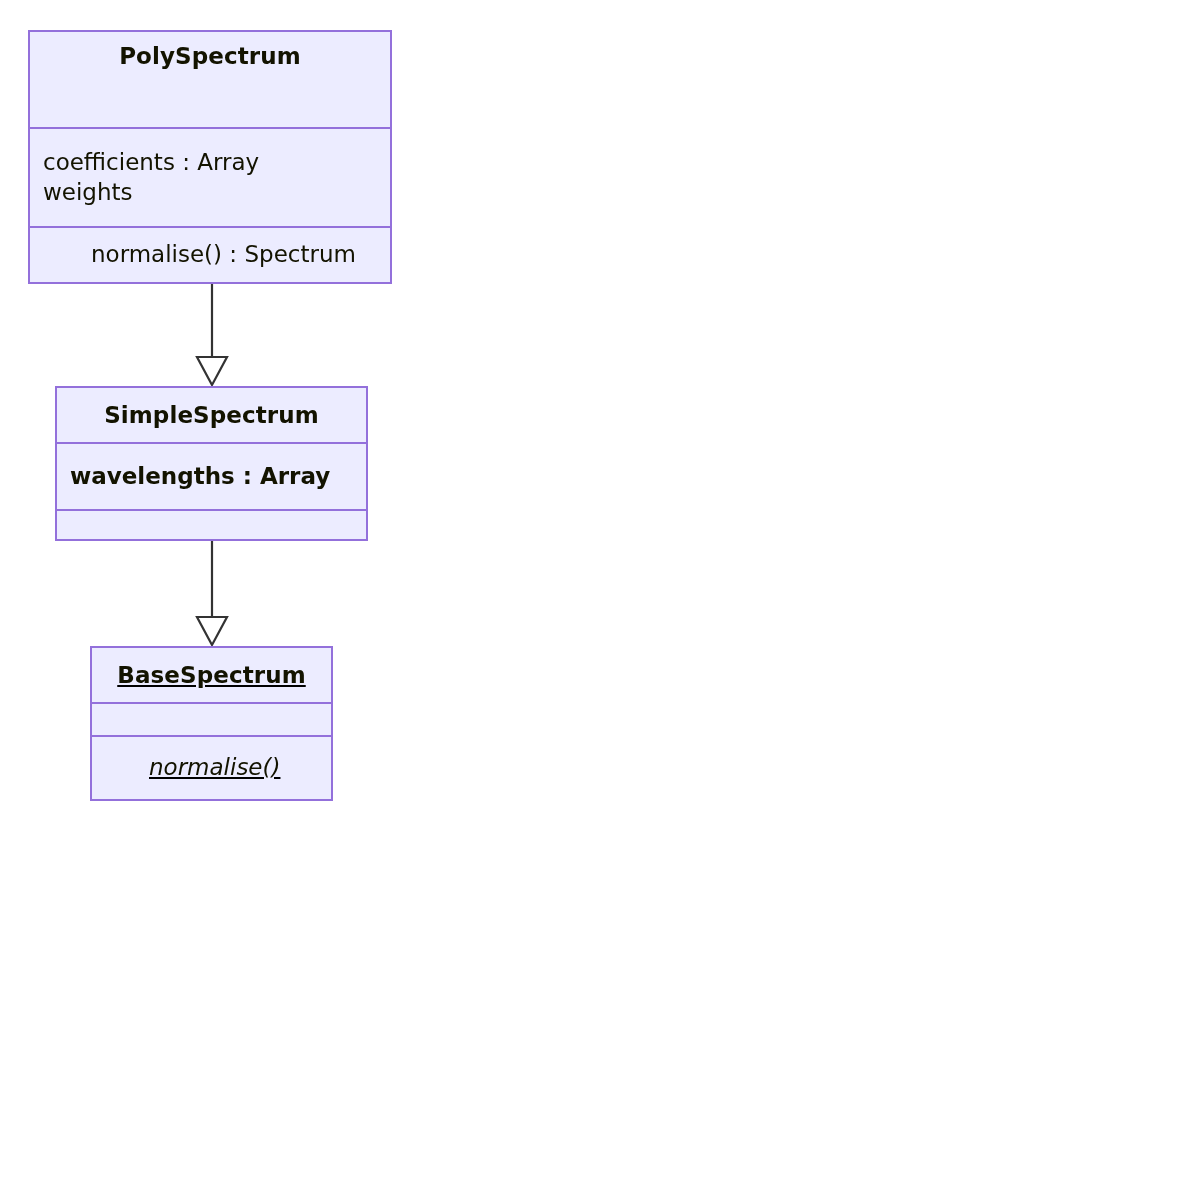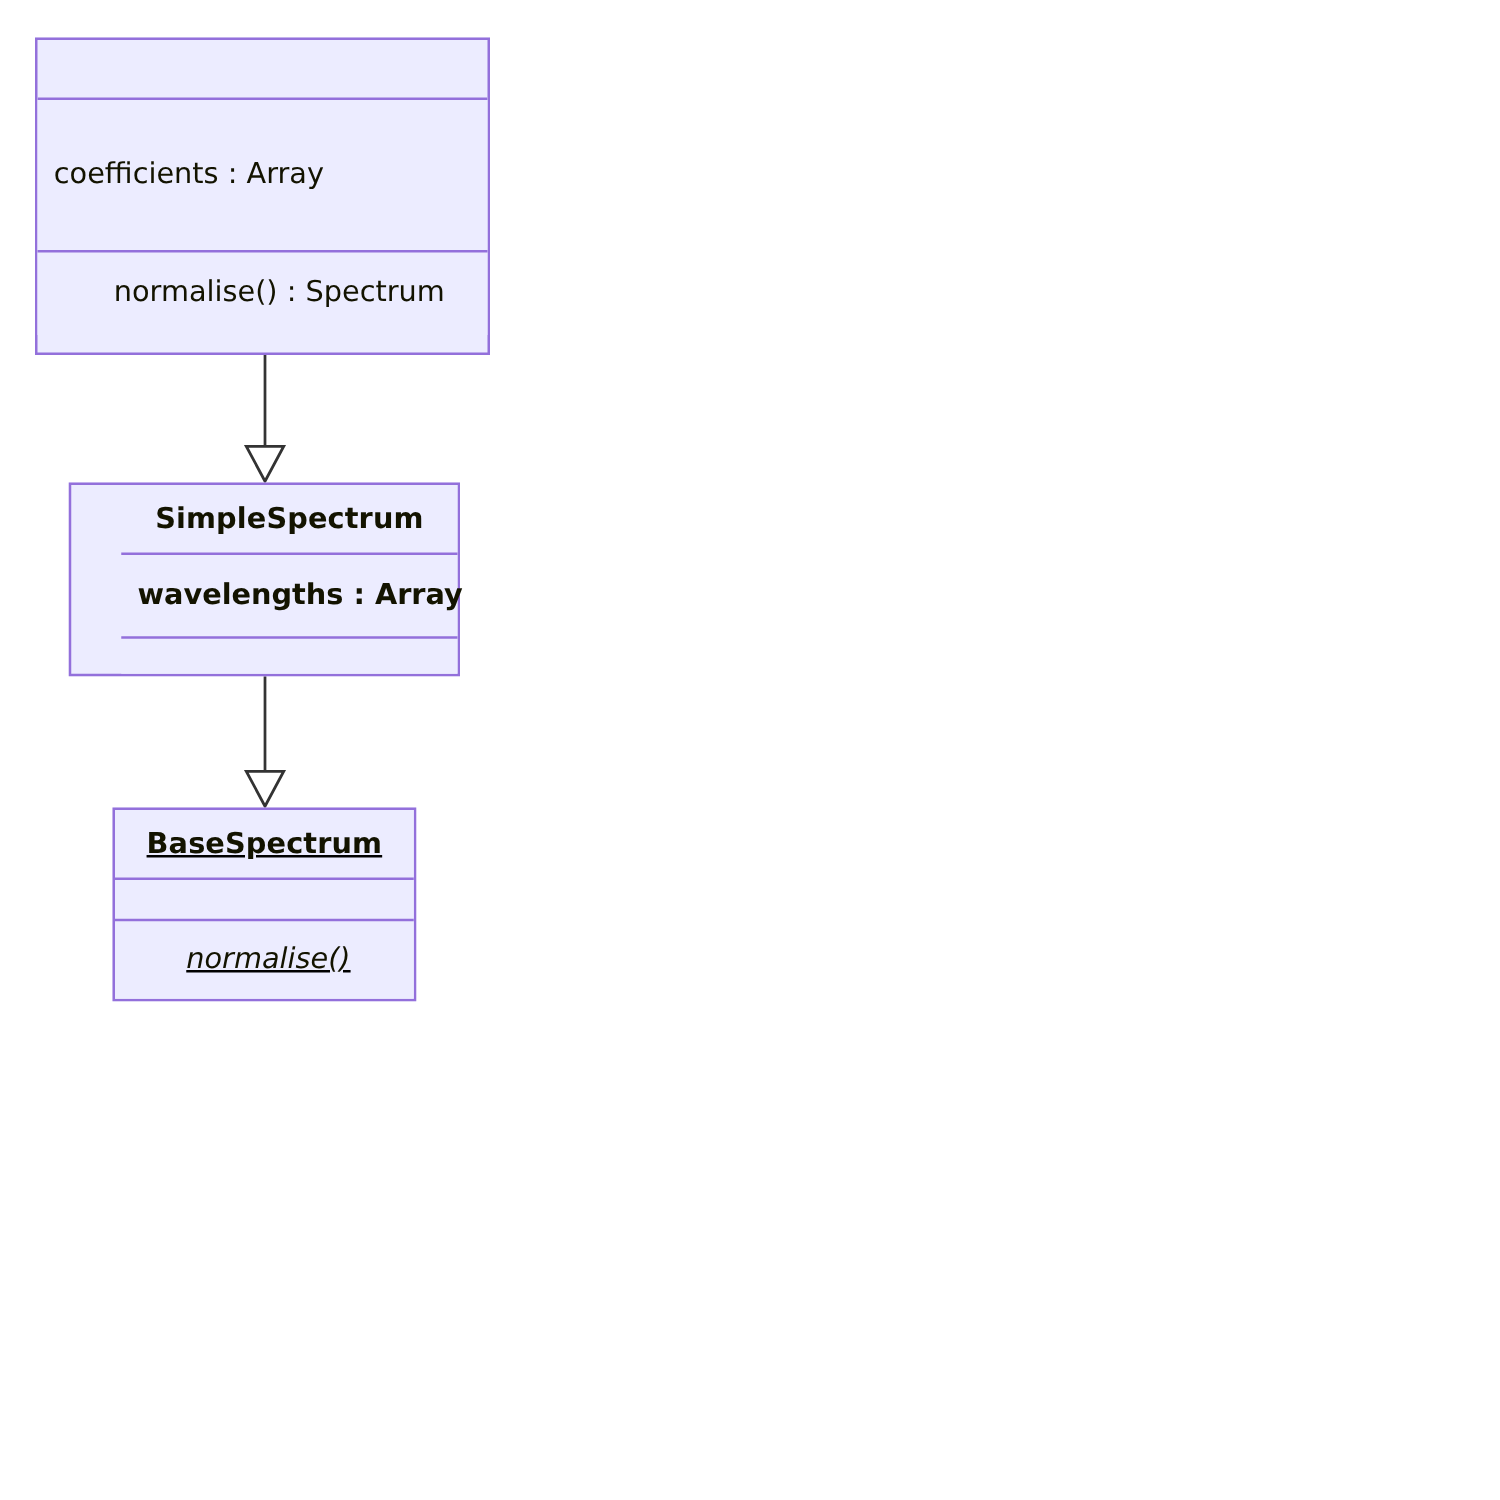--- a/index.html
+++ b/index.html
@@ -87,21 +87,20 @@
   #class-polyspectrum .c-title   { height: 60px; justify-content: center; }
   #class-polyspectrum .c-attrs   { height: 122px; margin-top: 46px; }
   #class-polyspectrum .c-methods { height: 68px; padding-left: 48px; }
 
   
   #class-simplespectrum {
     left: 55px;
     top: 386px;
     width: 313px;
     height: 155px;
-    padding-left: 40px;
   }
   #class-simplespectrum .c-title   { height: 54px; }
   #class-simplespectrum .c-attrs   { height: 67px; font-weight: bold; }
   #class-simplespectrum .c-methods { height: 30px; }
 
   
   #class-basespectrum {
     left: 90px;
     top: 646px;
     width: 243px;
@@ -124,22 +123,26 @@
       <polygon points="212,385 197,357 227,357" fill="#FFFFFF" stroke="#333333" stroke-width="2.2" stroke-linejoin="miter"></polygon>
     </g>
 
     <g>
       <line x1="212" y1="541" x2="212" y2="617" stroke="#333333" stroke-width="2.2"></line>
       <polygon points="212,645 197,617 227,617" fill="#FFFFFF" stroke="#333333" stroke-width="2.2" stroke-linejoin="miter"></polygon>
     </g>
   </svg>
 
   <div class="uml-class" id="class-polyspectrum">
+    <div class="compartment c-title">
+      <div class="class-title">PolySpectrum</div>
+    </div>
     <div class="compartment c-attrs divided">
       <div class="member-line">coefficients : Array</div>
+      <div class="member-line">weights</div>
     </div>
     <div class="compartment c-methods divided">
       <div class="member-line">normalise() : Spectrum</div>
     </div>
   </div>
 
   <div class="uml-class" id="class-simplespectrum">
     <div class="compartment c-title">
       <div class="class-title">SimpleSpectrum</div>
     </div>

